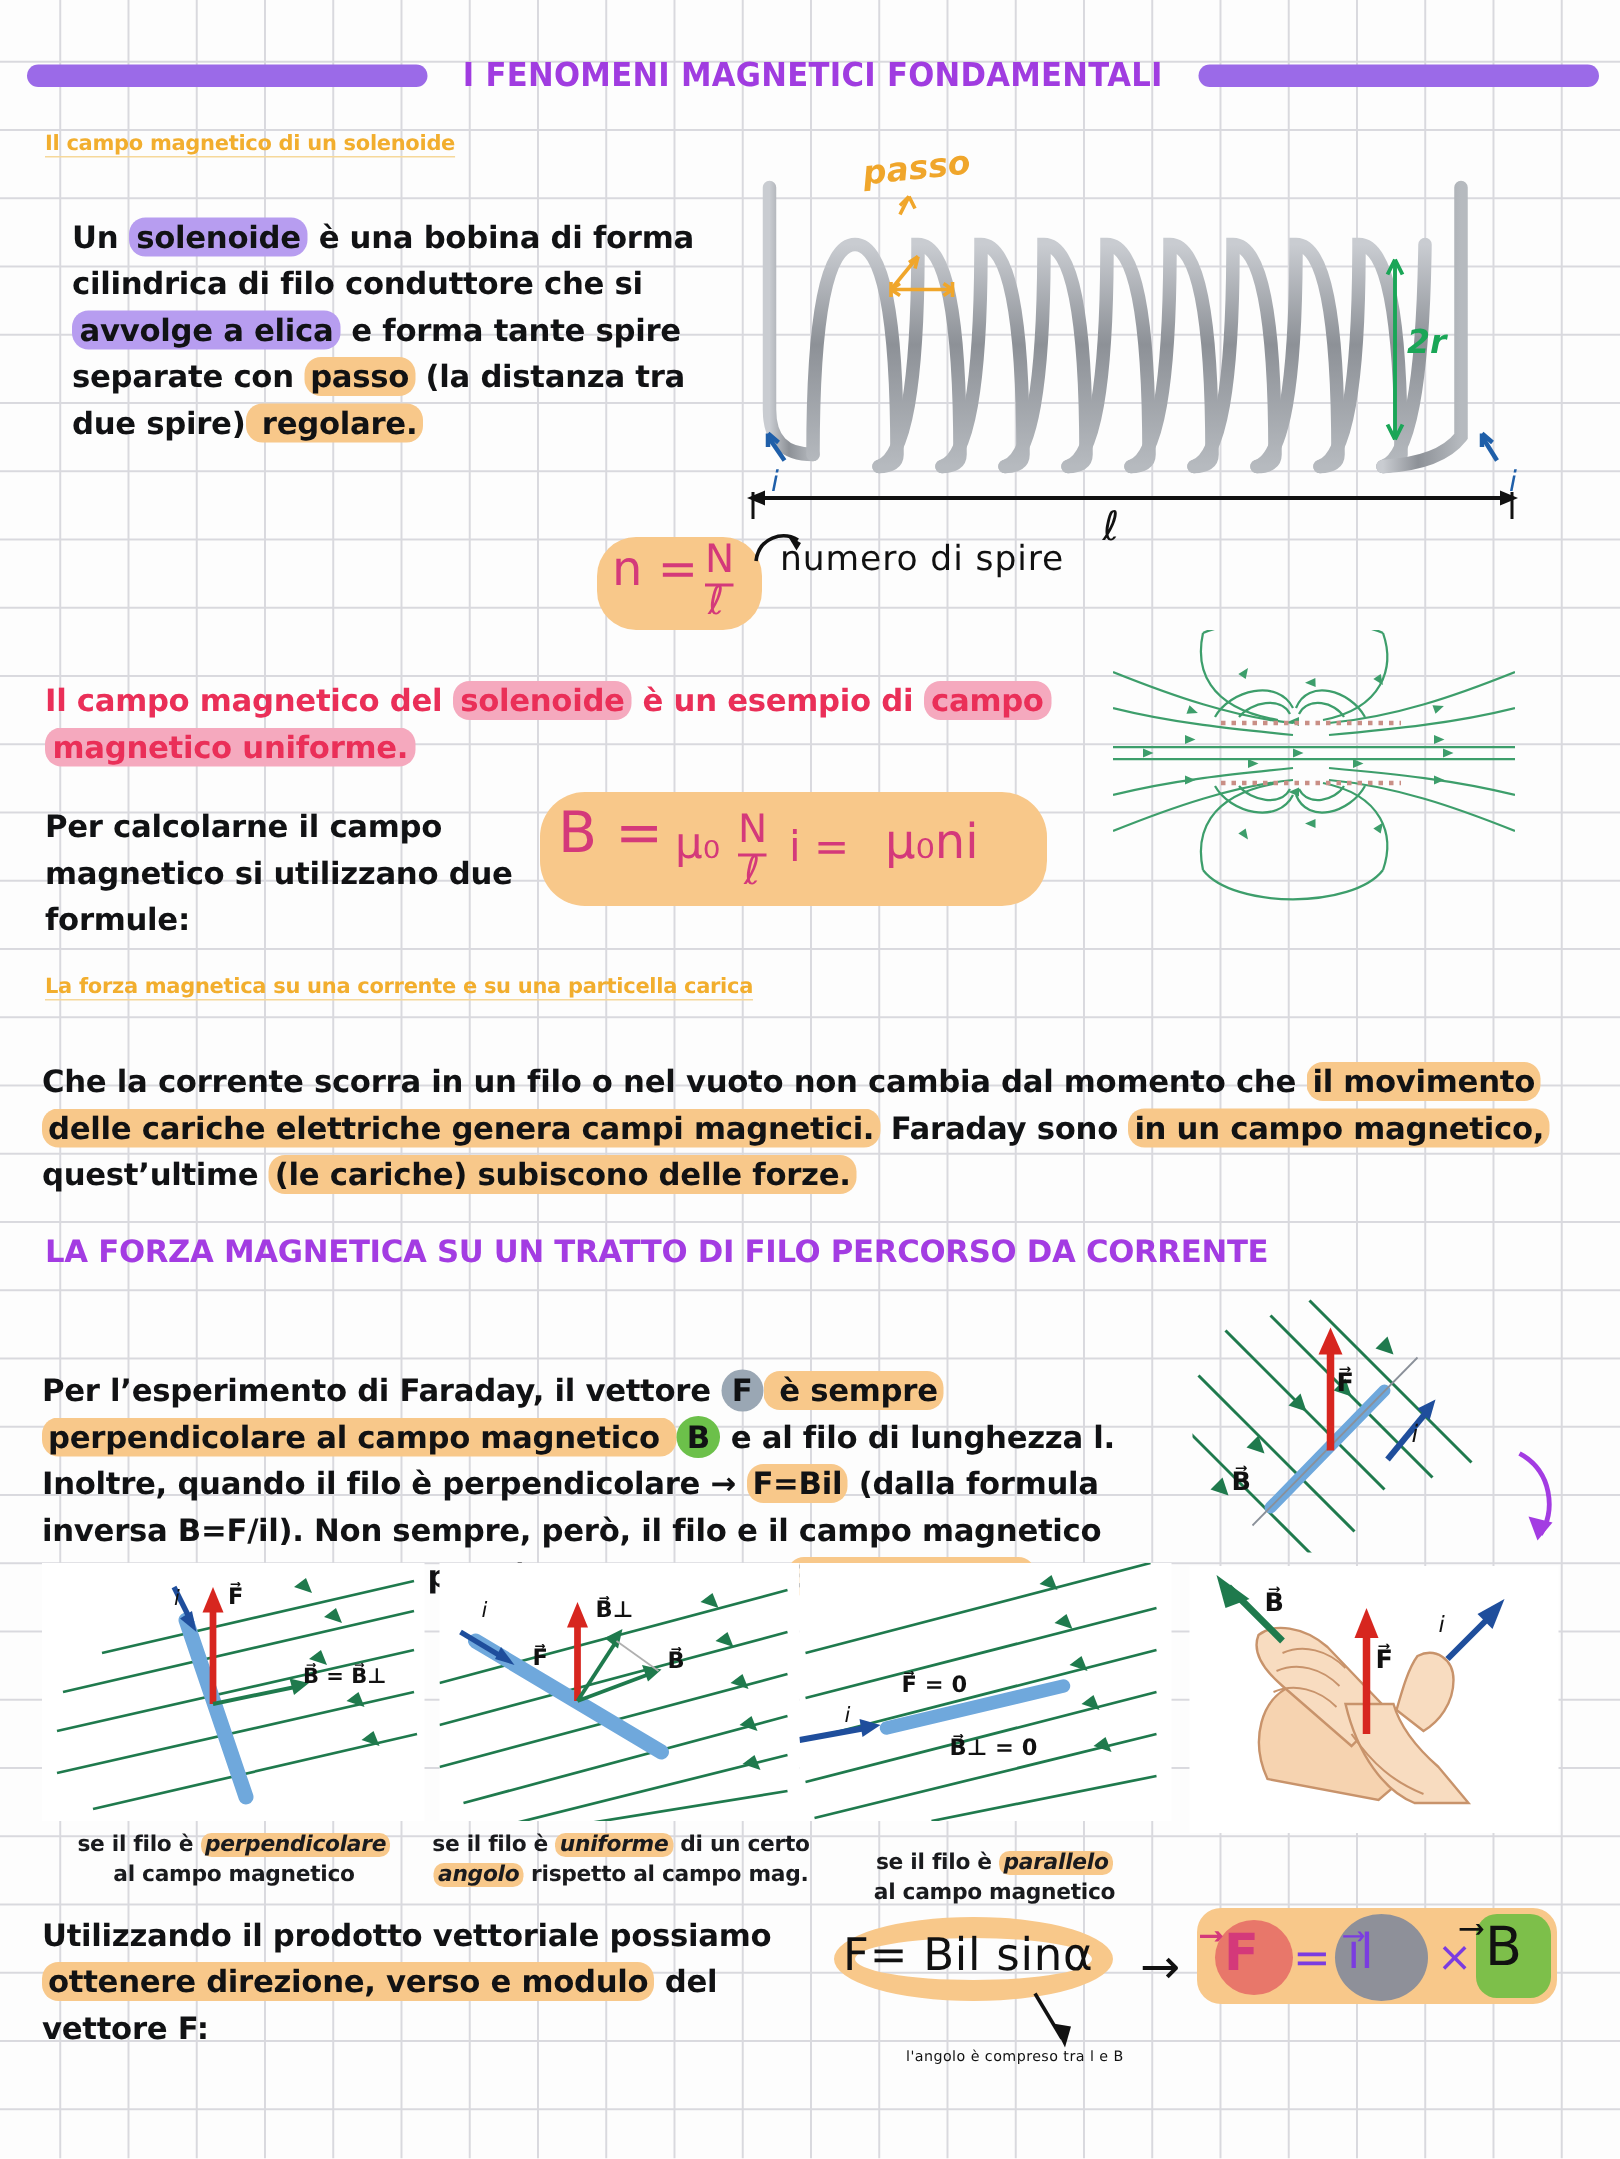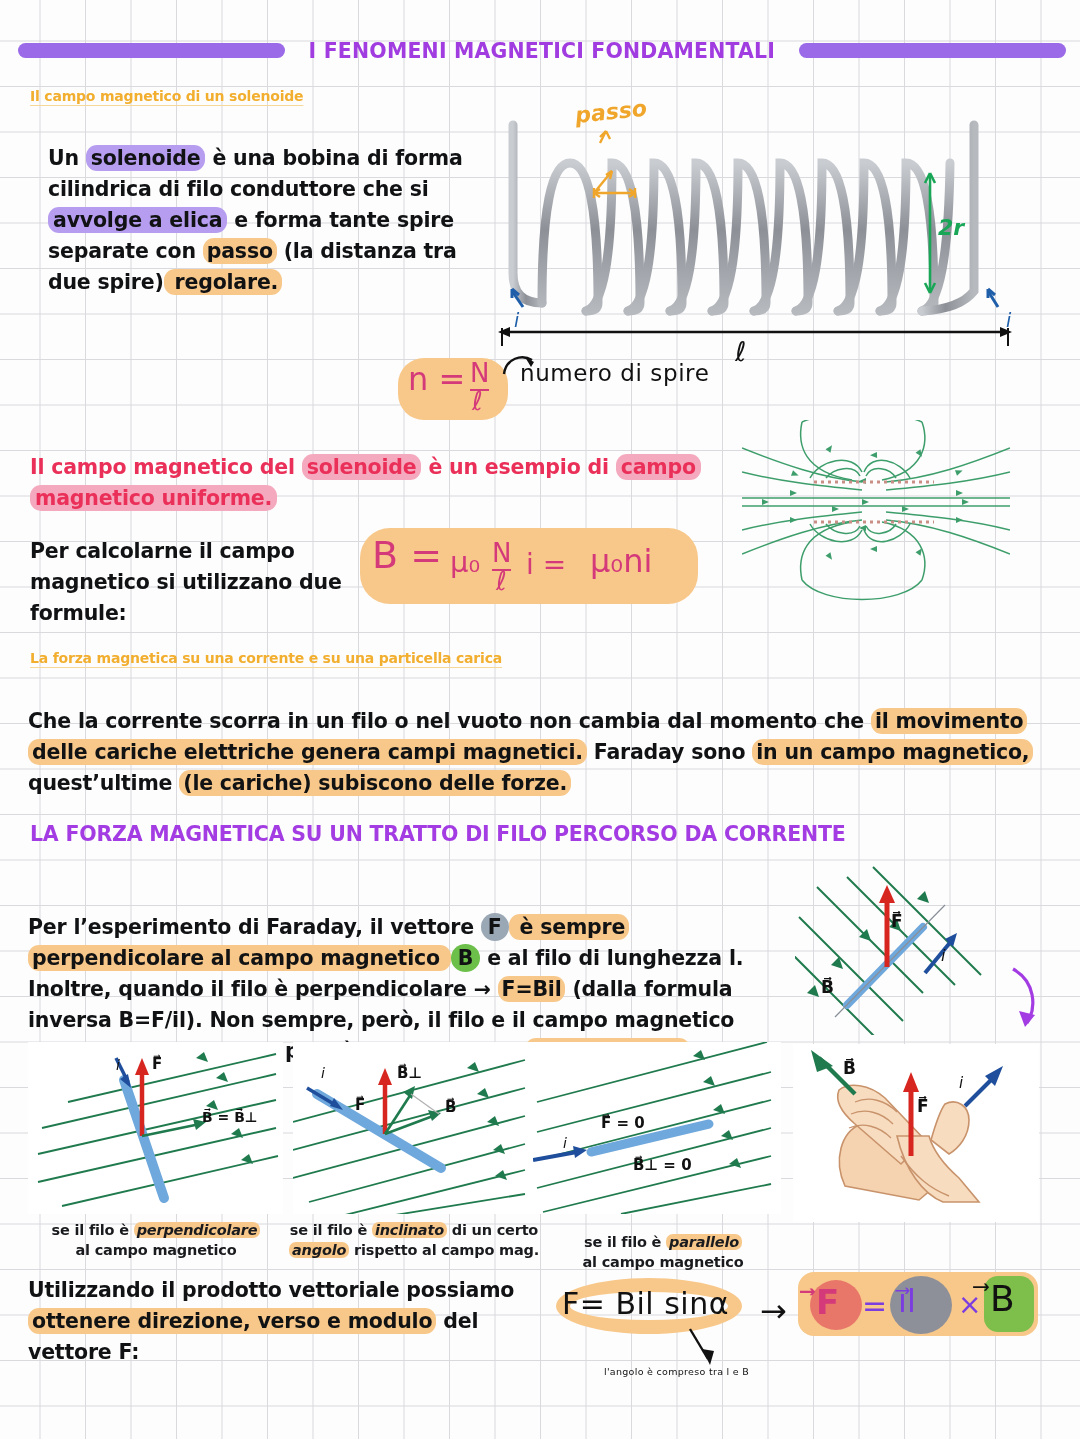--- a/index.html
+++ b/index.html
@@ -418,21 +418,21 @@
     <path d="M172,62 L204,30" stroke="#1f4e9c" stroke-width="4"></path>
     <polygon points="210,22 192,32 202,42" fill="#1f4e9c"></polygon>
     <text x="166" y="44" font-family="DejaVu Sans, sans-serif" font-size="15" font-style="italic" fill="#111">i</text>
   </svg>
 
   <div class="abs caption" style="left:32px;top:1220px;width:248px;">
     <span>se il filo è </span><span class="cap-hl">perpendicolare</span><br>
     <span>al campo magnetico</span>
   </div>
   <div class="abs caption" style="left:288px;top:1220px;width:252px;">
-    <span>se il filo è </span><span class="cap-hl">inclinato</span><span> di un certo</span><br>
+    <span>se il filo è </span><span class="cap-hl">uniforme</span><span> di un certo</span><br>
     <span class="cap-hl">angolo</span><span> rispetto al campo mag.</span>
   </div>
   <div class="abs caption" style="left:545px;top:1220px;width:236px;margin-top:12px;">
     <span>se il filo è </span><span class="cap-hl">parallelo</span><br>
     <span>al campo magnetico</span>
   </div>
 
   <div class="abs body-txt" style="left:28px;top:1275px;width:510px;">
     <span>Utilizzando il prodotto vettoriale possiamo </span><span class="hl-o">ottenere direzione, verso e modulo</span><span> del vettore F:</span>
   </div>

